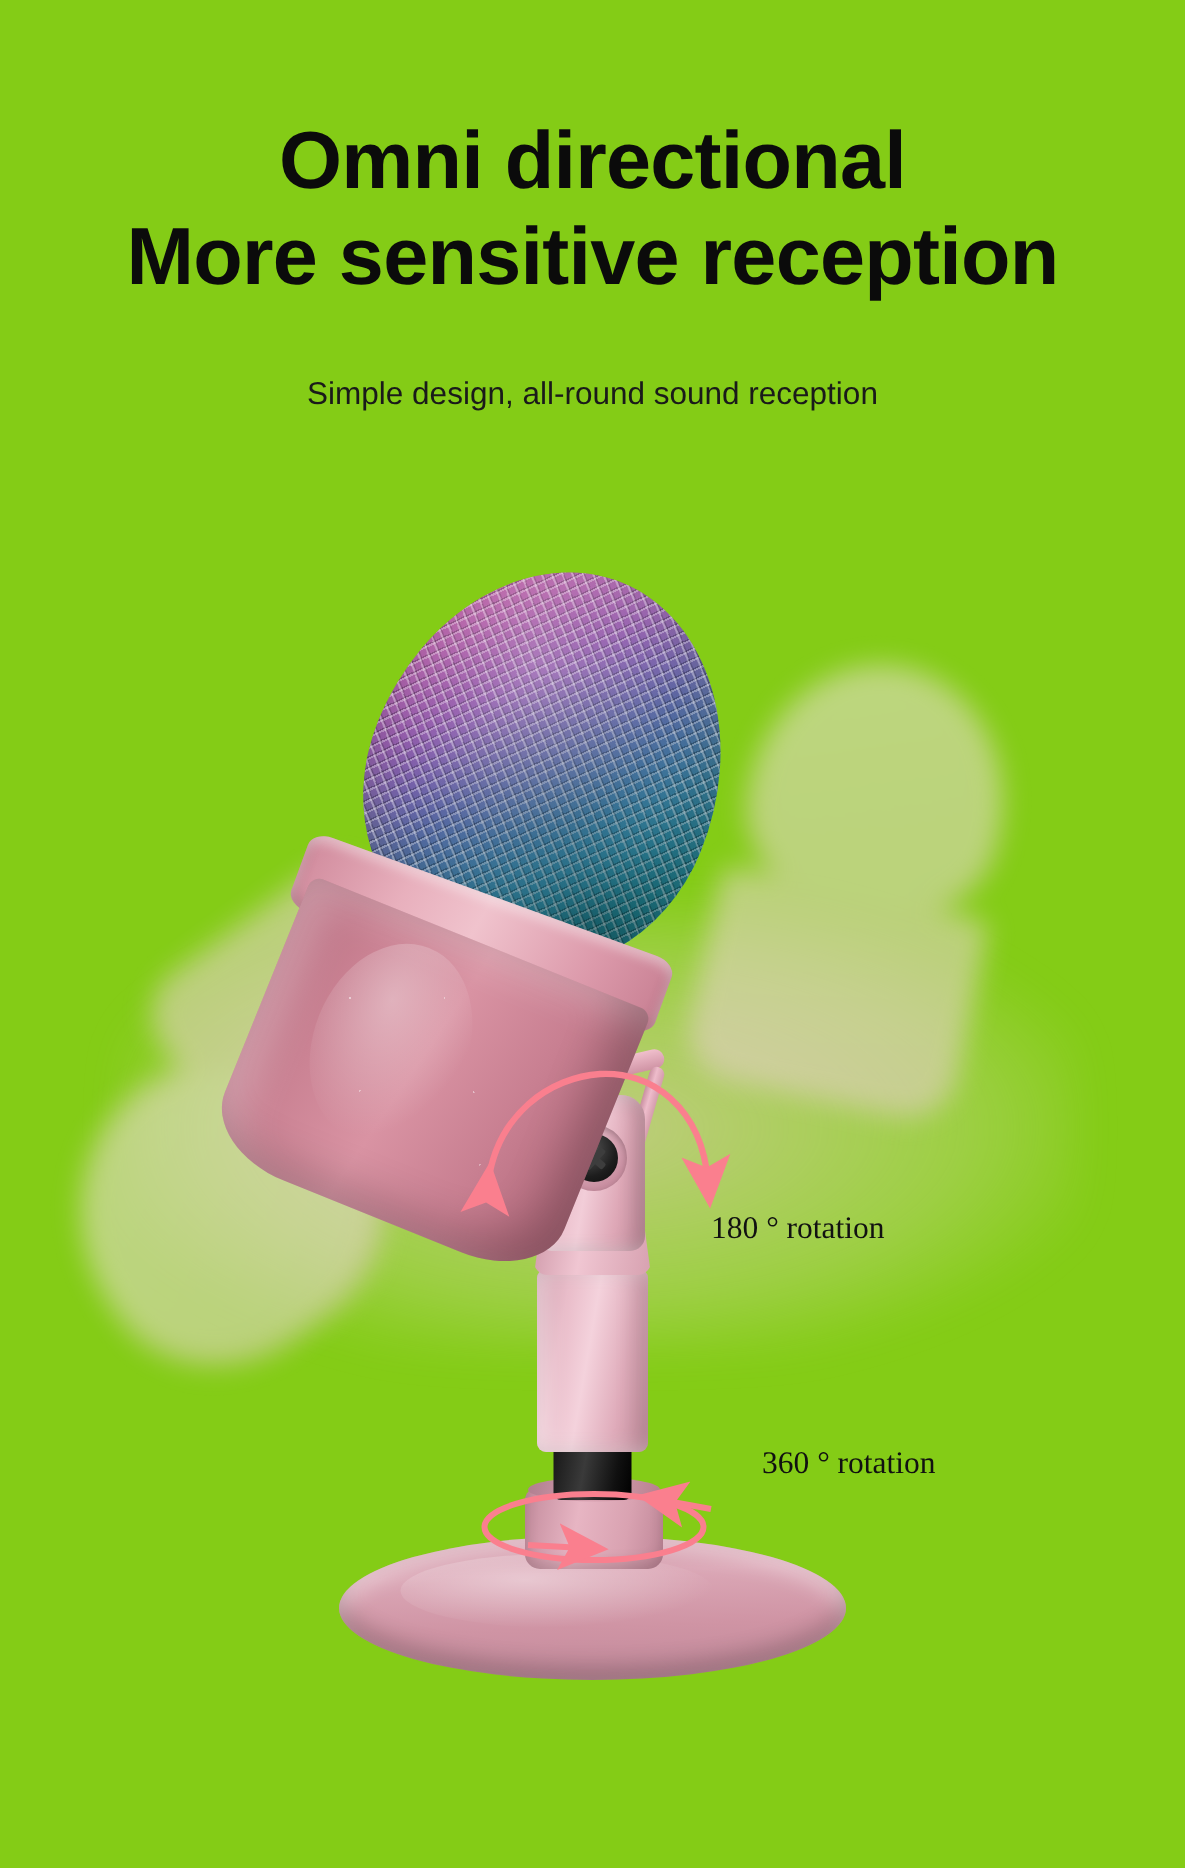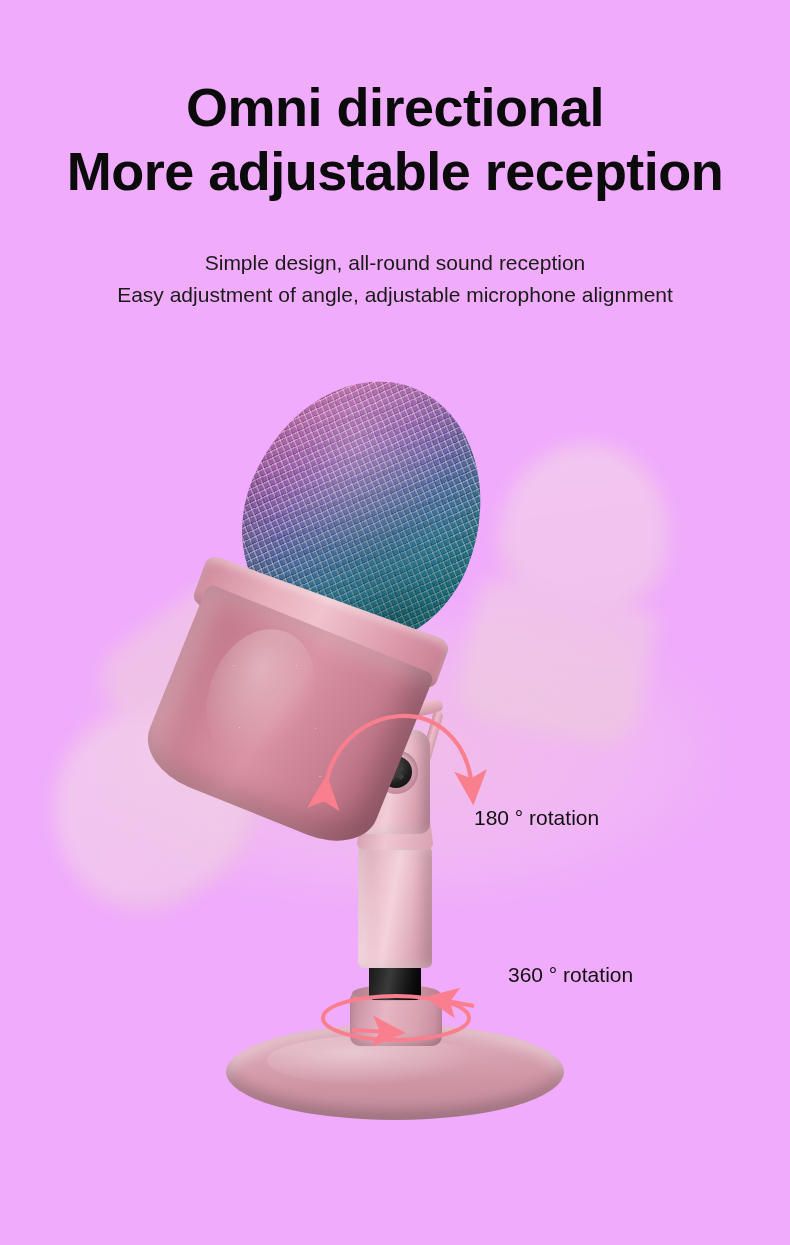--- a/index.html
+++ b/index.html
@@ -3,21 +3,21 @@
 <meta charset="utf-8">
 <title>Omni directional microphone</title>
 <style>
   html,body{margin:0;padding:0;background:#ffffff;}
   body{
     width:790px;height:1245px;overflow:hidden;position:relative;
     font-family:"Liberation Sans","DejaVu Sans",sans-serif;
     color:#111;
     -webkit-font-smoothing:antialiased;
   }
-  #page{position:absolute;inset:0;width:790px;height:1245px;background:#f0abfc;}
+  #page{position:absolute;inset:0;width:790px;height:1245px;background:#84cc16;}
 
   
   .headline{
     position:absolute;left:0;right:0;top:78px;text-align:center;
     font-weight:700;font-size:54px;line-height:1.08;letter-spacing:-0.5px;
     color:#0b0b0b;
   }
   .headline .l1{display:block;}
   .headline .l2{display:block;margin-top:6px;}
 
@@ -214,38 +214,37 @@
   }
   .base .sheen{
     position:absolute;left:12%;top:12%;width:62%;height:52%;border-radius:50%;
     background:radial-gradient(ellipse at 40% 35%,rgba(255,255,255,.38) 0%,rgba(255,255,255,0) 72%);
   }
 
   
   .arrows{position:absolute;left:0;top:0;width:790px;height:1245px;pointer-events:none;}
 
   .callout{
-    position:absolute;font-size:21px;color:#111;white-space:nowrap;font-weight:400;
+    position:absolute;font-size:21px;color:#111;white-space:nowrap;font-weight:400;font-family:Liberation Serif, serif;
   }
   .callout-180{left:474px;top:806px;}
   .callout-360{left:508px;top:963px;}
 </style>
 </head>
 <body>
 
 <div id="page">
 
   <div class="headline">
     <span class="l1">Omni directional</span>
-    <span class="l2">More adjustable reception</span>
+    <span class="l2">More sensitive reception</span>
   </div>
 
   <div class="subcopy">
     <span>Simple design, all-round sound reception</span>
-    <span>Easy adjustment of angle, adjustable microphone alignment</span>
   </div>
 
   <div class="stage">
 
     <div class="haze"></div>
 
     <div class="ghost ghostR">
       <div class="g-head"></div>
       <div class="g-stripes"></div>
       <div class="g-body"></div>

